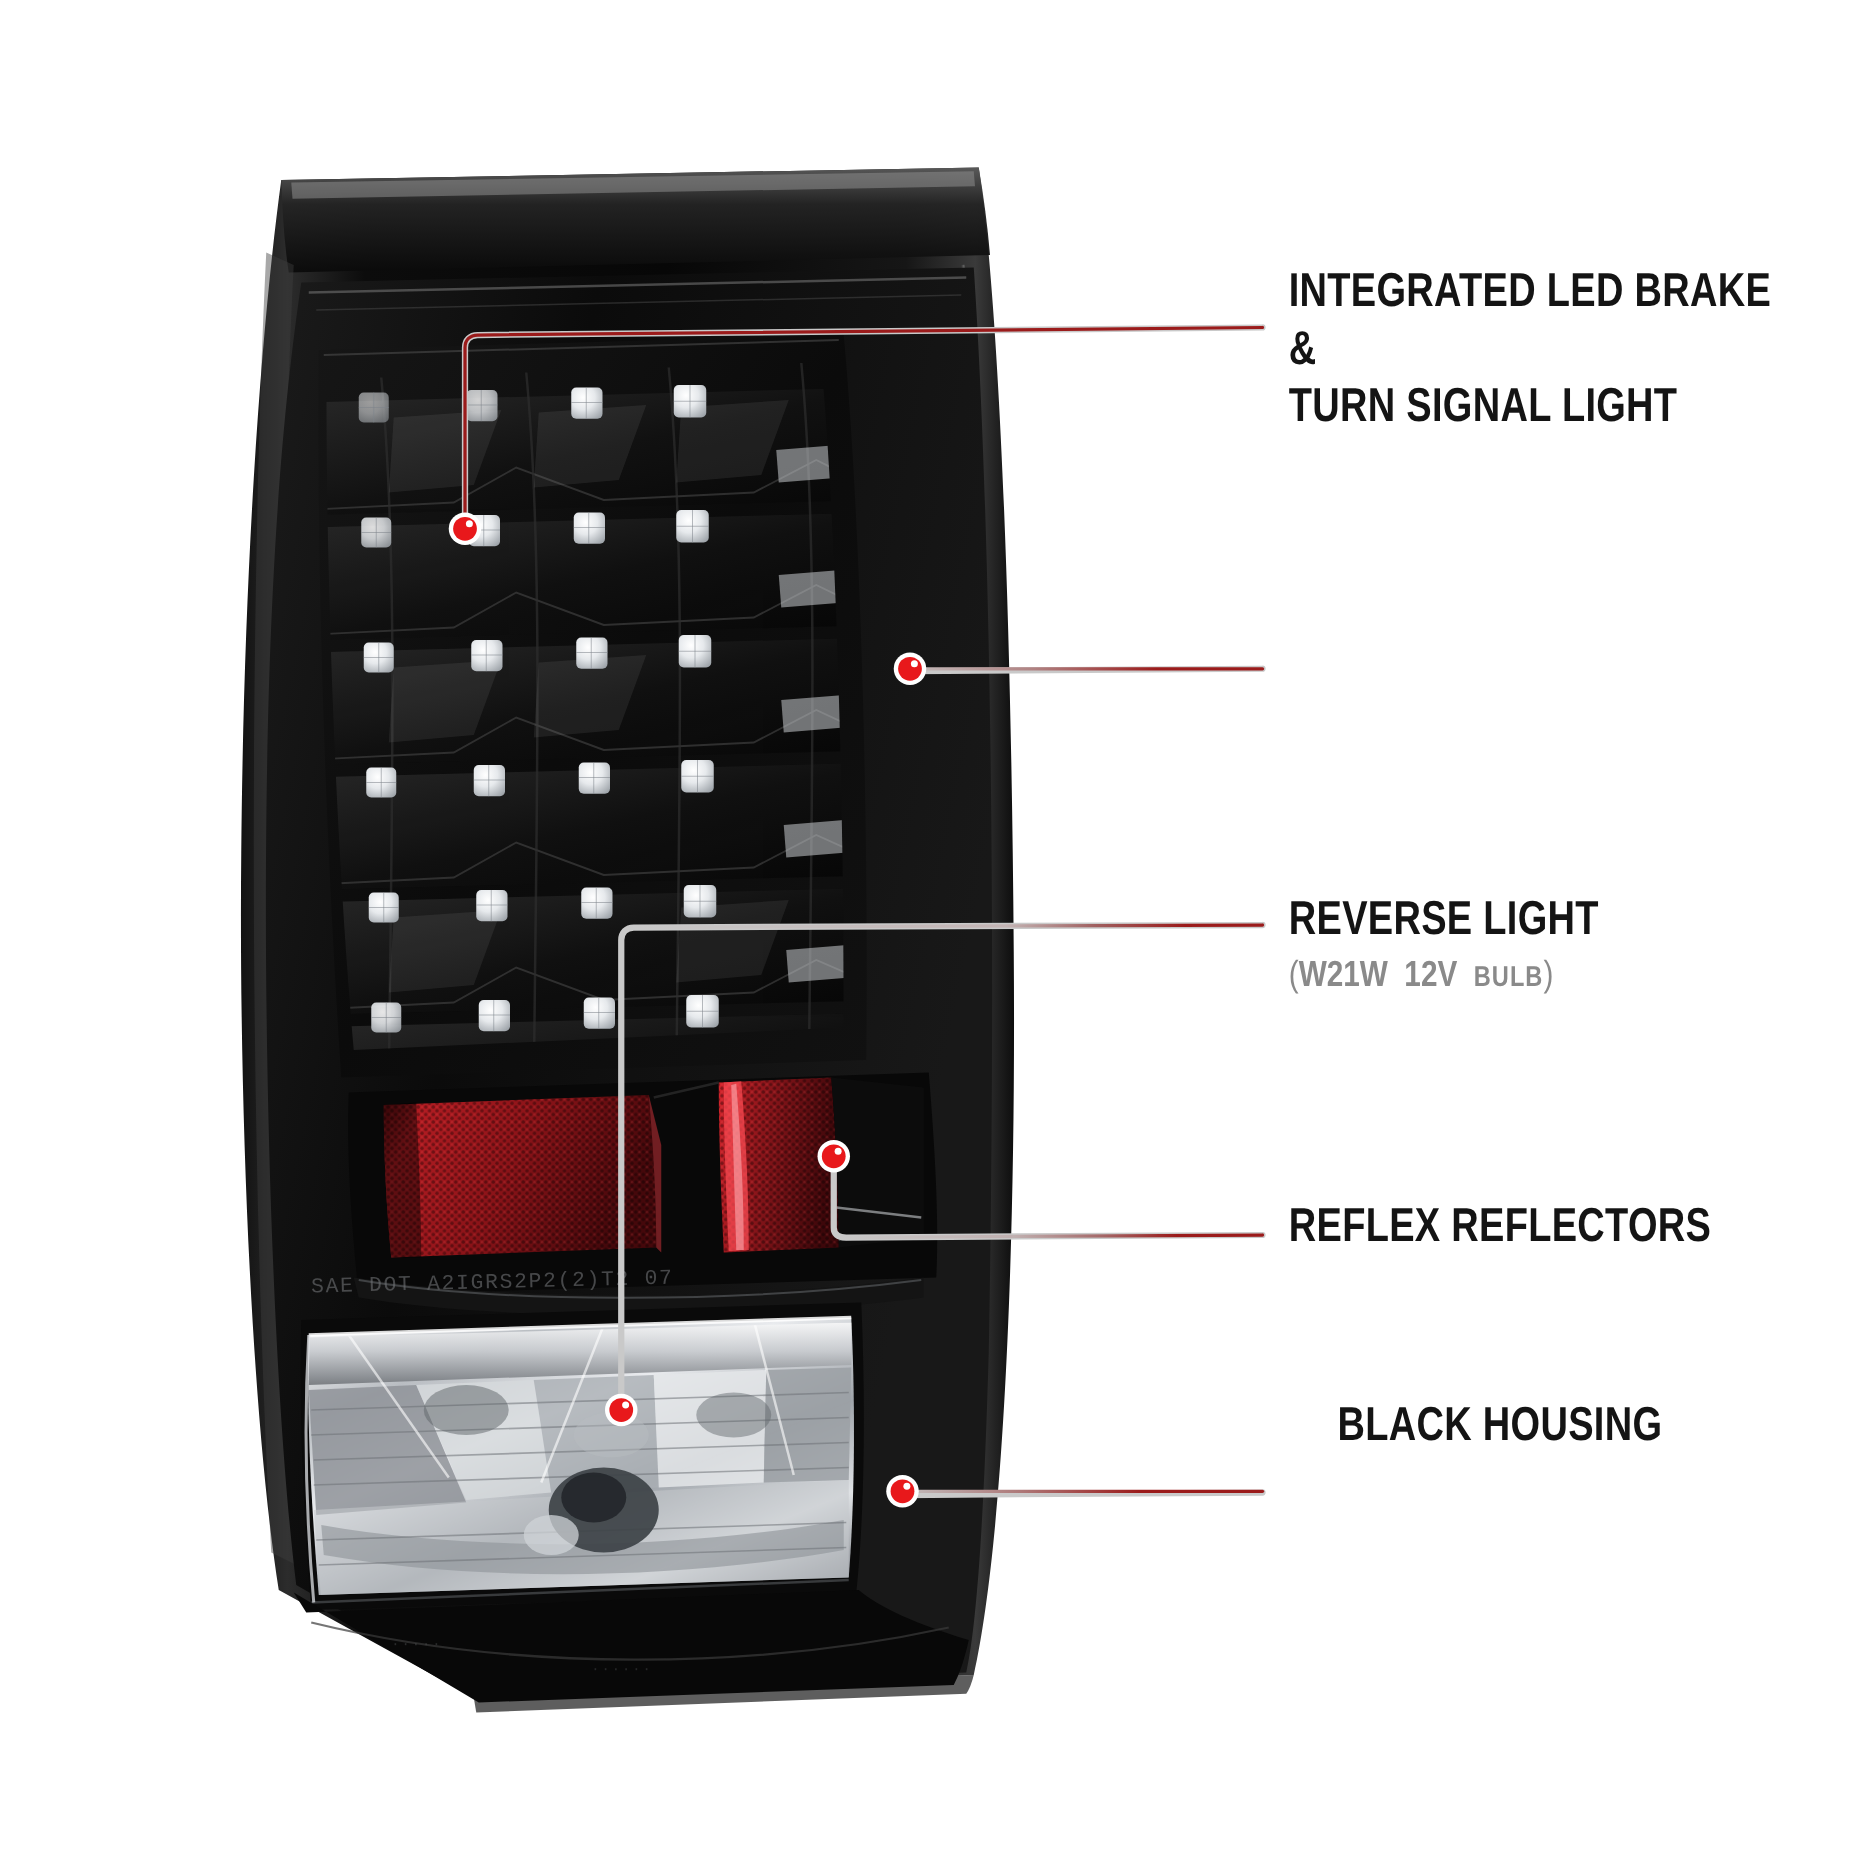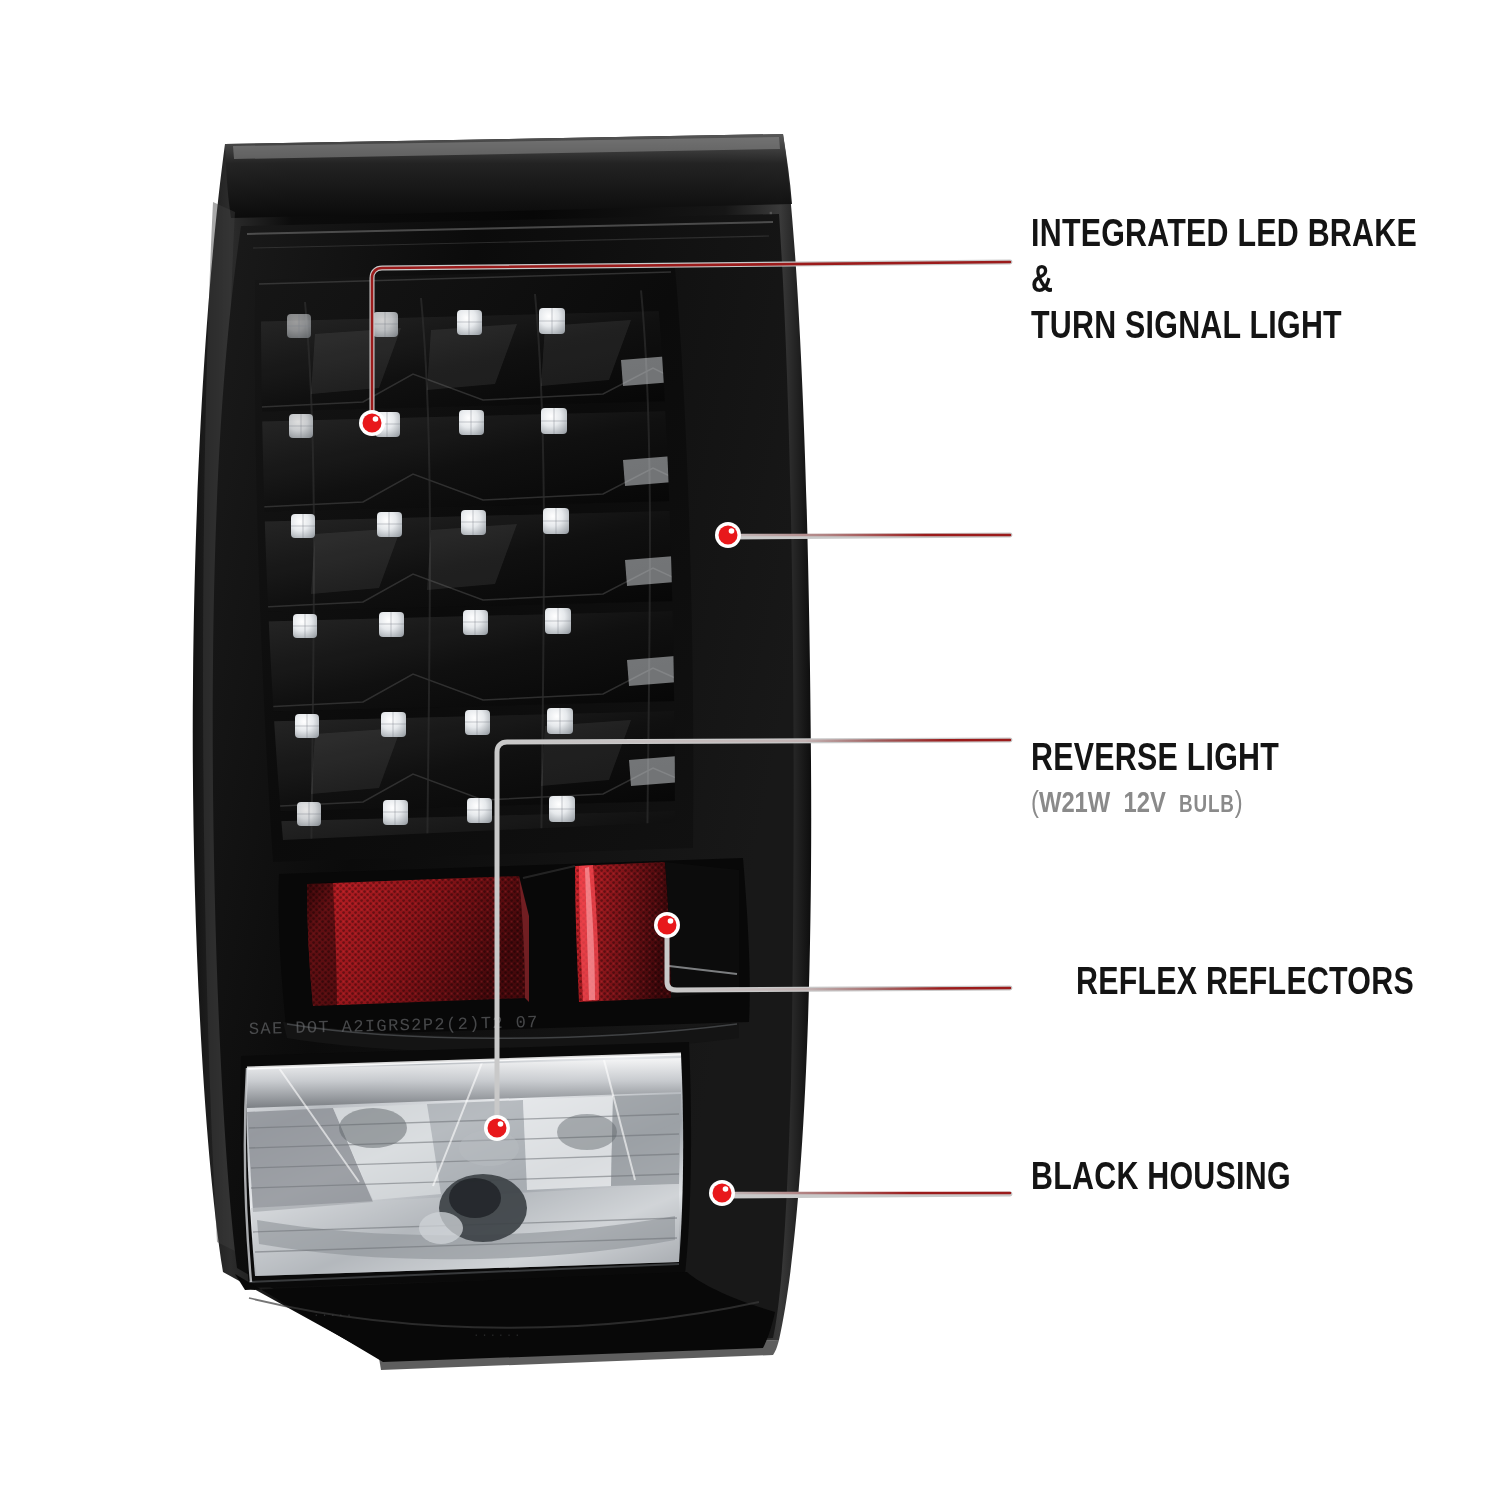--- a/index.html
+++ b/index.html
@@ -59,23 +59,23 @@
     margin-top: 3px;
   }
   .label-sub .small {
     font-size: 23px;
     letter-spacing: 1px;
   }
   .label-sub .paren { font-weight: 400; }
 
   #lbl-brake  { top: 210px; }
   #lbl-lens   { top: 505px; }
-  #lbl-rev    { top: 734px; }
-  #lbl-reflex { top: 958px; margin-left: 45px; }
-  #lbl-house  { top: 1153px; }
+  #lbl-rev    { top: 712px; }
+  #lbl-reflex { top: 958px; }
+  #lbl-house  { top: 1117px; margin-left: 39px; }
 </style>
 </head>
 <body>
 
 <div id="stage">
 
   <div id="product">
     <svg viewBox="0 0 640 1250" xmlns="http://www.w3.org/2000/svg">
       <defs>
 

